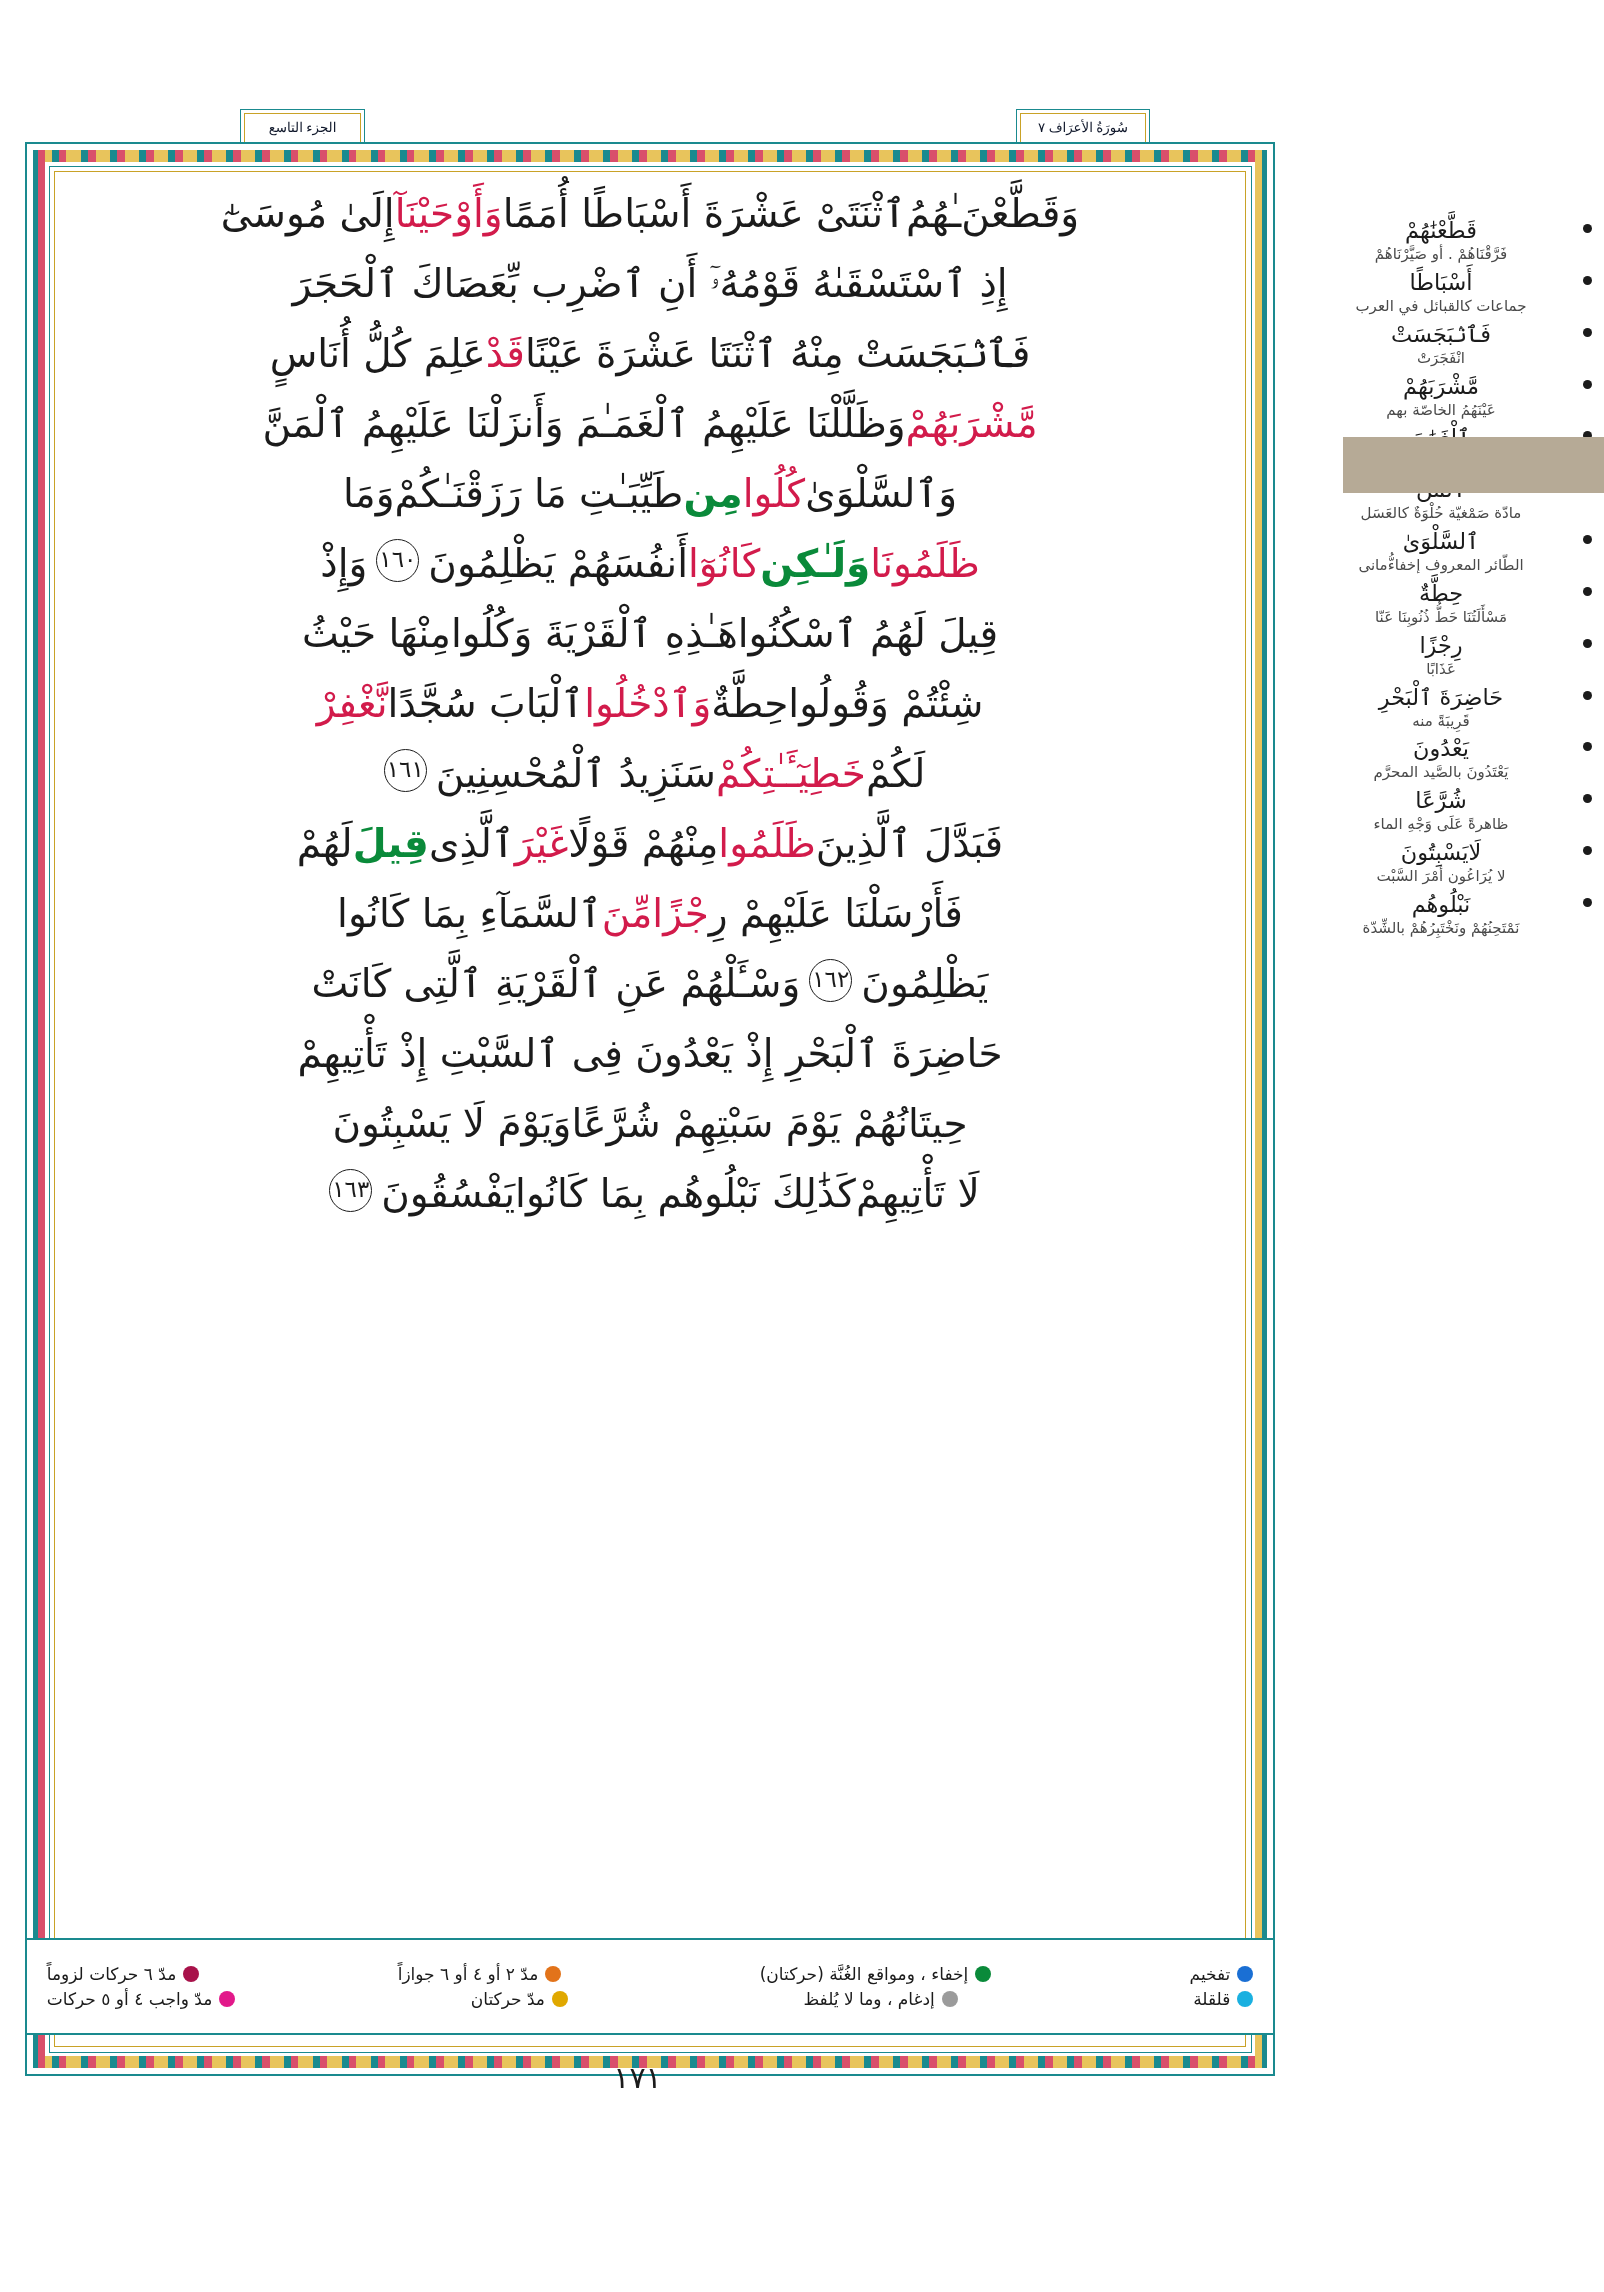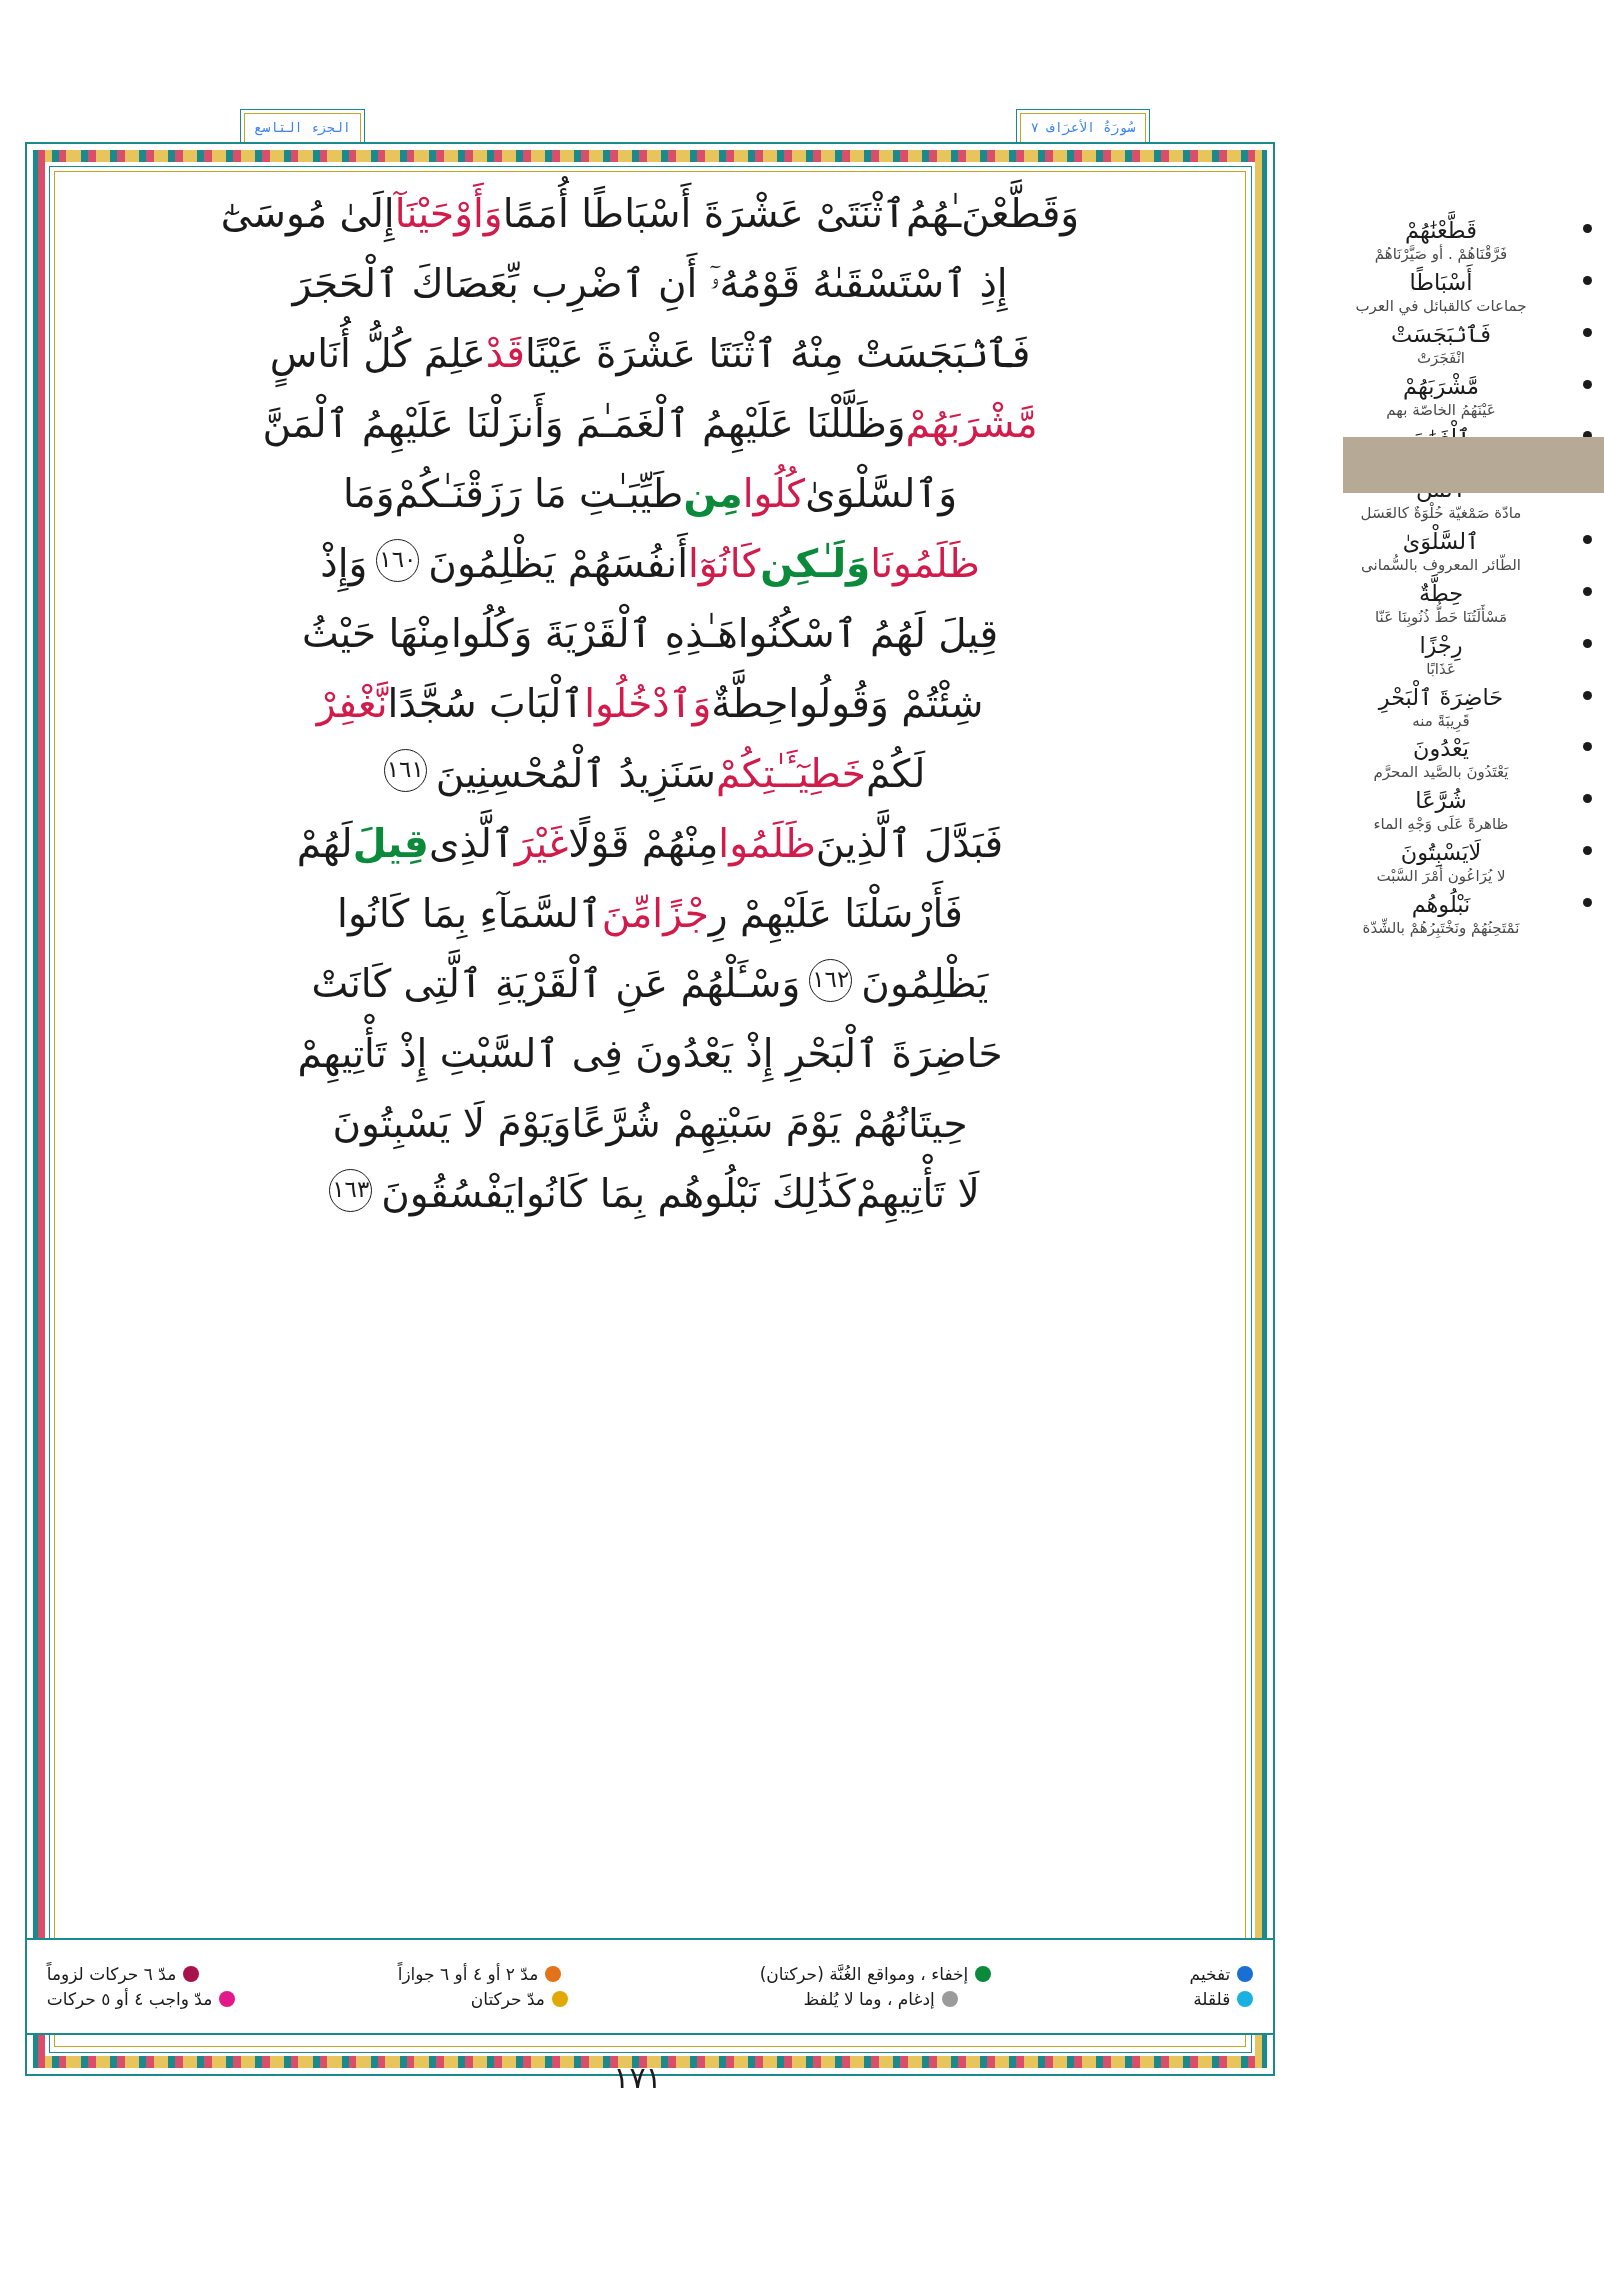--- a/index.html
+++ b/index.html
@@ -80,22 +80,22 @@
     box-sizing: border-box;
   }
   .cartouche .inner {
     border: 0.9px solid #c9a227;
     width: calc(100% - 7.2px);
     height: calc(100% - 7.2px);
     display: flex;
     align-items: center;
     justify-content: center;
     font-size: 13.4px;
-    color: #3b82f6;
-    font-family: Liberation Mono, monospace;
+    color: #0f172a;
+    font-family: Liberation Serif, serif;
     white-space: nowrap;
   }
   .cartouche.surah { right: 125px; width: 134px; }
   .cartouche.juz   { left: 215px;  width: 125px; }
 
   
   .ayah-block {
     position: absolute;
     left: 57px;
     top: 179px;
@@ -412,21 +412,21 @@
         <div class="gloss-def">السّحاب الأبيض الرّقيق</div>
       </div>
       <div class="gloss-entry">
         <span class="gloss-bullet"></span>
         <div class="gloss-term">ٱلْمَنَّ</div>
         <div class="gloss-def">مادّة صَمْغيّة حُلْوَةٌ كالعَسَل</div>
       </div>
       <div class="gloss-entry">
         <span class="gloss-bullet"></span>
         <div class="gloss-term">ٱلسَّلْوَىٰ</div>
-        <div class="gloss-def">الطّائر المعروف بالسُّمانى</div>
+        <div class="gloss-def">الطّائر المعروف إخفاءُّمانى</div>
       </div>
       <div class="gloss-entry">
         <span class="gloss-bullet"></span>
         <div class="gloss-term">حِطَّةٌ</div>
         <div class="gloss-def">مَسْأَلَتُنَا حَطُّ ذُنُوبِنَا عَنّا</div>
       </div>
       <div class="gloss-entry">
         <span class="gloss-bullet"></span>
         <div class="gloss-term">رِجْزًا</div>
         <div class="gloss-def">عَذَابًا</div>

